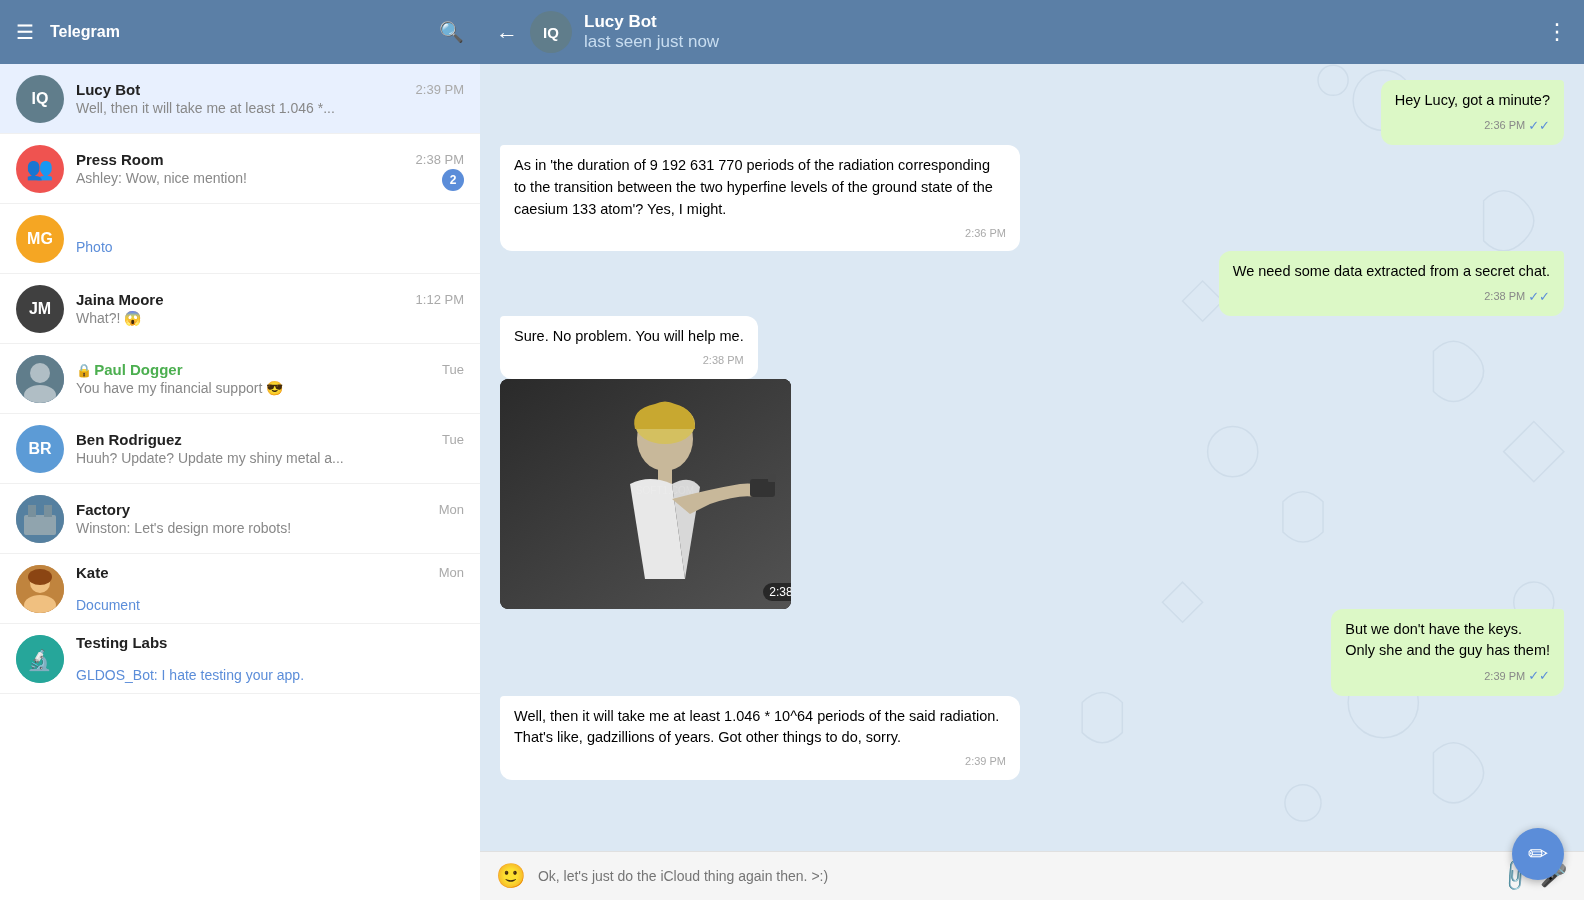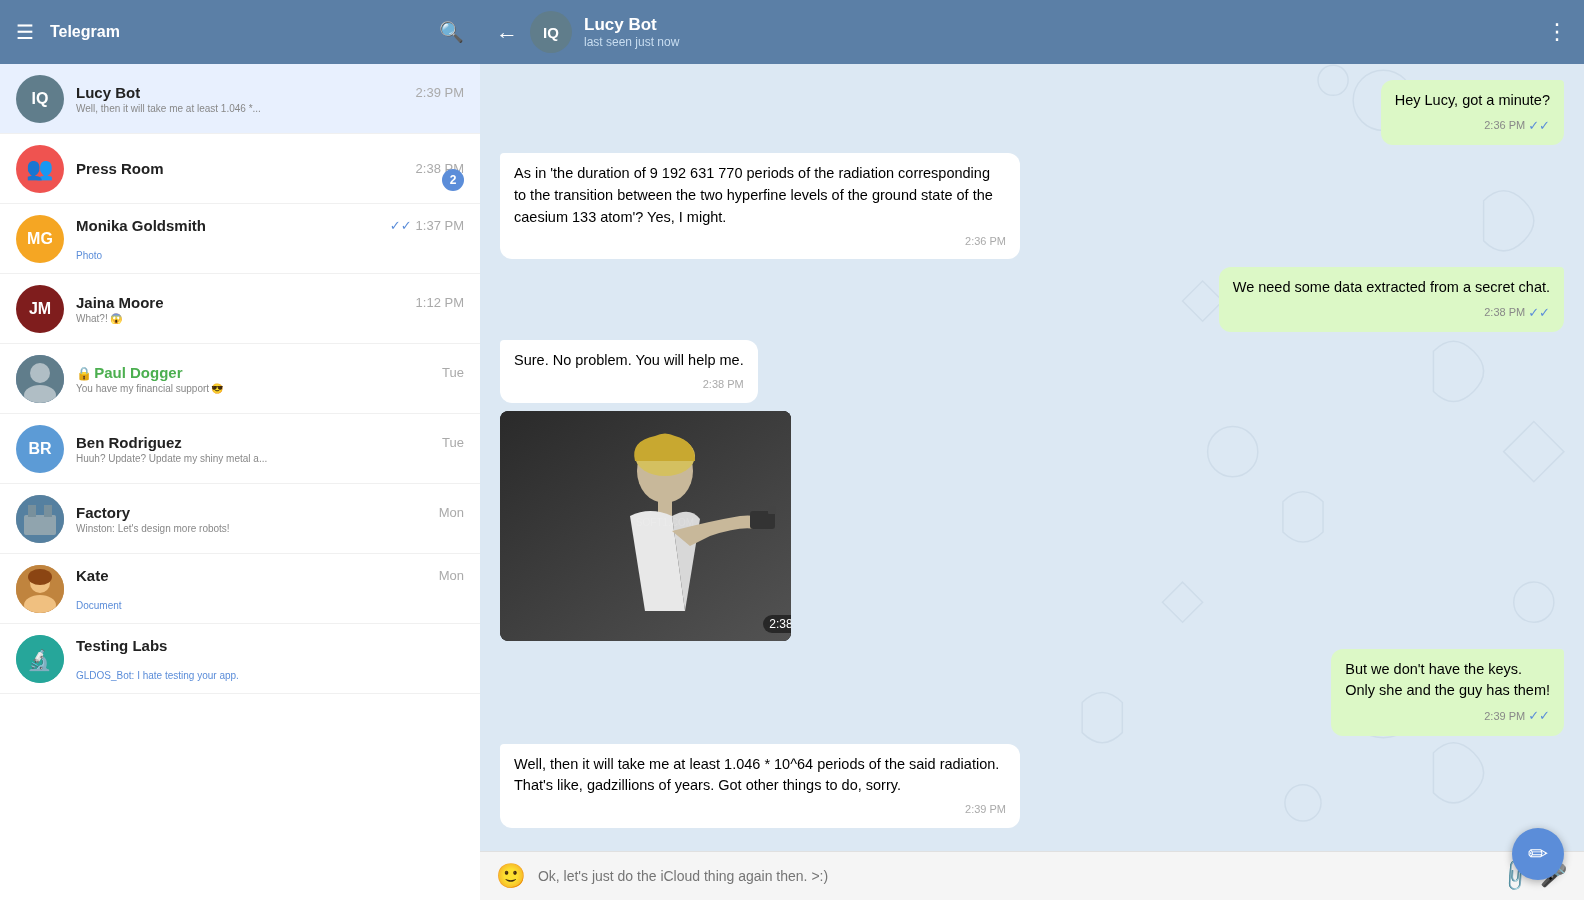--- a/index.html
+++ b/index.html
@@ -14,44 +14,44 @@
 
     .chat-list { flex: 1; overflow-y: auto; }
     .chat-item { display: flex; align-items: center; padding: 10px 16px; gap: 12px; cursor: pointer; border-bottom: 1px solid #f0f0f0; position: relative; min-height: 70px; }
     .chat-item.active { background: #e8f0fe; }
     .avatar { width: 48px; height: 48px; border-radius: 50%; display: flex; align-items: center; justify-content: center; font-weight: bold; color: #fff; font-size: 16px; flex-shrink: 0; overflow: hidden; }
     .chat-info { flex: 1; overflow: hidden; }
     .chat-name-row { display: flex; align-items: center; justify-content: space-between; }
     .chat-name { font-weight: bold; font-size: 15px; color: #222; white-space: nowrap; overflow: hidden; text-overflow: ellipsis; }
     .chat-name.green { color: #4caf50; }
     .chat-time { font-size: 13px; color: #aaa; white-space: nowrap; margin-left: 8px; }
-    .chat-preview { font-size: 10px; color: #888; white-space: nowrap; overflow: hidden; text-overflow: ellipsis; margin-top: 2px; }
+    .chat-preview { font-size: 14px; color: #888; white-space: nowrap; overflow: hidden; text-overflow: ellipsis; margin-top: 2px; }
     .chat-preview.blue { color: #5b8dd9; margin-top: 16px; }
     .badge { background: #5b8dd9; color: #fff; border-radius: 50%; width: 22px; height: 22px; display: flex; align-items: center; justify-content: center; font-size: 12px; font-weight: bold; position: absolute; right: 16px; bottom: 12px; }
     .double-check { color: #5b8dd9; font-size: 13px; margin-right: 4px; }
     .lock-icon { color: #4caf50; font-size: 13px; margin-right: 2px; }
     .compose-btn { position: absolute; bottom: 20px; right: 20px; width: 52px; height: 52px; border-radius: 50%; background: #5b8dd9; display: flex; align-items: center; justify-content: center; color: #fff; font-size: 24px; cursor: pointer; box-shadow: 0 2px 8px rgba(0,0,0,0.3); z-index: 10; }
 
     
     .chat-area { flex: 1; display: flex; flex-direction: column; background: #dce8f3; position: relative; }
 
     
     .chat-bg { position: absolute; top: 0; left: 0; right: 0; bottom: 0; opacity: 0.15; pointer-events: none; z-index: 0; }
 
     
     .chat-header { background: #5b7fa6; height: 64px; display: flex; align-items: center; padding: 0 16px; gap: 12px; z-index: 2; position: relative; }
     .back-btn { color: #fff; font-size: 22px; cursor: pointer; }
     .chat-avatar { width: 42px; height: 42px; border-radius: 50%; background: #607d8b; display: flex; align-items: center; justify-content: center; color: #fff; font-weight: bold; font-size: 15px; }
     .chat-header-info { flex: 1; }
     .chat-header-name { color: #fff; font-weight: bold; font-size: 17px; }
-    .chat-header-status { color: #c8ddf0; font-size: 12px; }
+    .chat-header-status { color: #c8ddf0; font-size: 17px; }
     .more-btn { color: #fff; font-size: 22px; cursor: pointer; }
 
     
-    .messages { flex: 1; overflow-y: auto; padding: 16px 20px; display: flex; flex-direction: column; gap: 8px; z-index: 1; position: relative; border-radius: 19px; }
+    .messages { flex: 1; overflow-y: auto; padding: 16px 20px; display: flex; flex-direction: column; gap: 0; z-index: 1; position: relative; border-radius: 19px; }
 
     .msg-row { display: flex; }
     .msg-row.incoming { justify-content: flex-start; }
     .msg-row.outgoing { justify-content: flex-end; }
 
     .msg-bubble { max-width: 520px; padding: 10px 14px; border-radius: 12px; font-size: 14.5px; line-height: 1.5; position: relative; }
     .msg-bubble.incoming { background: #fff; border-radius: 4px 12px 12px 12px; }
     .msg-bubble.outgoing { background: #dcf8c6; border-radius: 12px 4px 12px 12px; }
 
     .msg-meta { font-size: 11px; color: #aaa; text-align: right; margin-top: 4px; display: flex; align-items: center; justify-content: flex-end; gap: 3px; }
@@ -65,21 +65,21 @@
     
     .input-area { background: #f5f5f5; padding: 10px 16px; display: flex; align-items: center; gap: 12px; z-index: 2; border-top: 1px solid #e0e0e0; }
     .emoji-btn { font-size: 24px; cursor: pointer; color: #aaa; }
     .msg-input { flex: 1; border: none; outline: none; background: transparent; font-size: 14px; color: #333; padding: 6px 0; }
     .attach-btn { font-size: 22px; color: #aaa; cursor: pointer; transform: rotate(45deg); display: inline-block; }
     .mic-btn { font-size: 22px; color: #aaa; cursor: pointer; }
 
     
     .av-iq { background: #607d8b; }
     .av-mg { background: #f5a623; }
-    .av-jm { background: #7f1d1d; }
+    .av-jm { background: #404040; }
     .av-br { background: #5c9bd6; }
     .av-testinglabs { background: #26a69a; }
   </style>
 </head>
 <body>
 
 <div class="sidebar">
   <div class="sidebar-header">
     <span class="hamburger">☰</span>
     <span class="sidebar-title">Telegram</span>
@@ -98,30 +98,27 @@
     </div>
 
   </div>
       <div class="chat-item">
     <div class="avatar" style="background:#ef5350; font-size:22px; display:flex; align-items:center; justify-content:center;">👥</div>
     <div class="chat-info">
       <div class="chat-name-row">
         <span class="chat-name">Press Room</span>
         <span class="chat-time">2:38 PM</span>
       </div>
+      <div class="chat-preview ">Ashley: Wow, nice mention!</div>
     </div>
     <span class="badge">2</span>
   </div>
       <div class="chat-item">
     <div class="avatar av-mg">MG</div>
     <div class="chat-info">
-      <div class="chat-name-row">
-        <span class="chat-name">Monika Goldsmith</span>
-        <span class="chat-time"><span class="double-check">✓✓</span>1:37 PM</span>
-      </div>
       <div class="chat-preview blue">Photo</div>
     </div>
 
   </div>
       <div class="chat-item">
     <div class="avatar av-jm">JM</div>
     <div class="chat-info">
       <div class="chat-name-row">
         <span class="chat-name">Jaina Moore</span>
         <span class="chat-time">1:12 PM</span>

